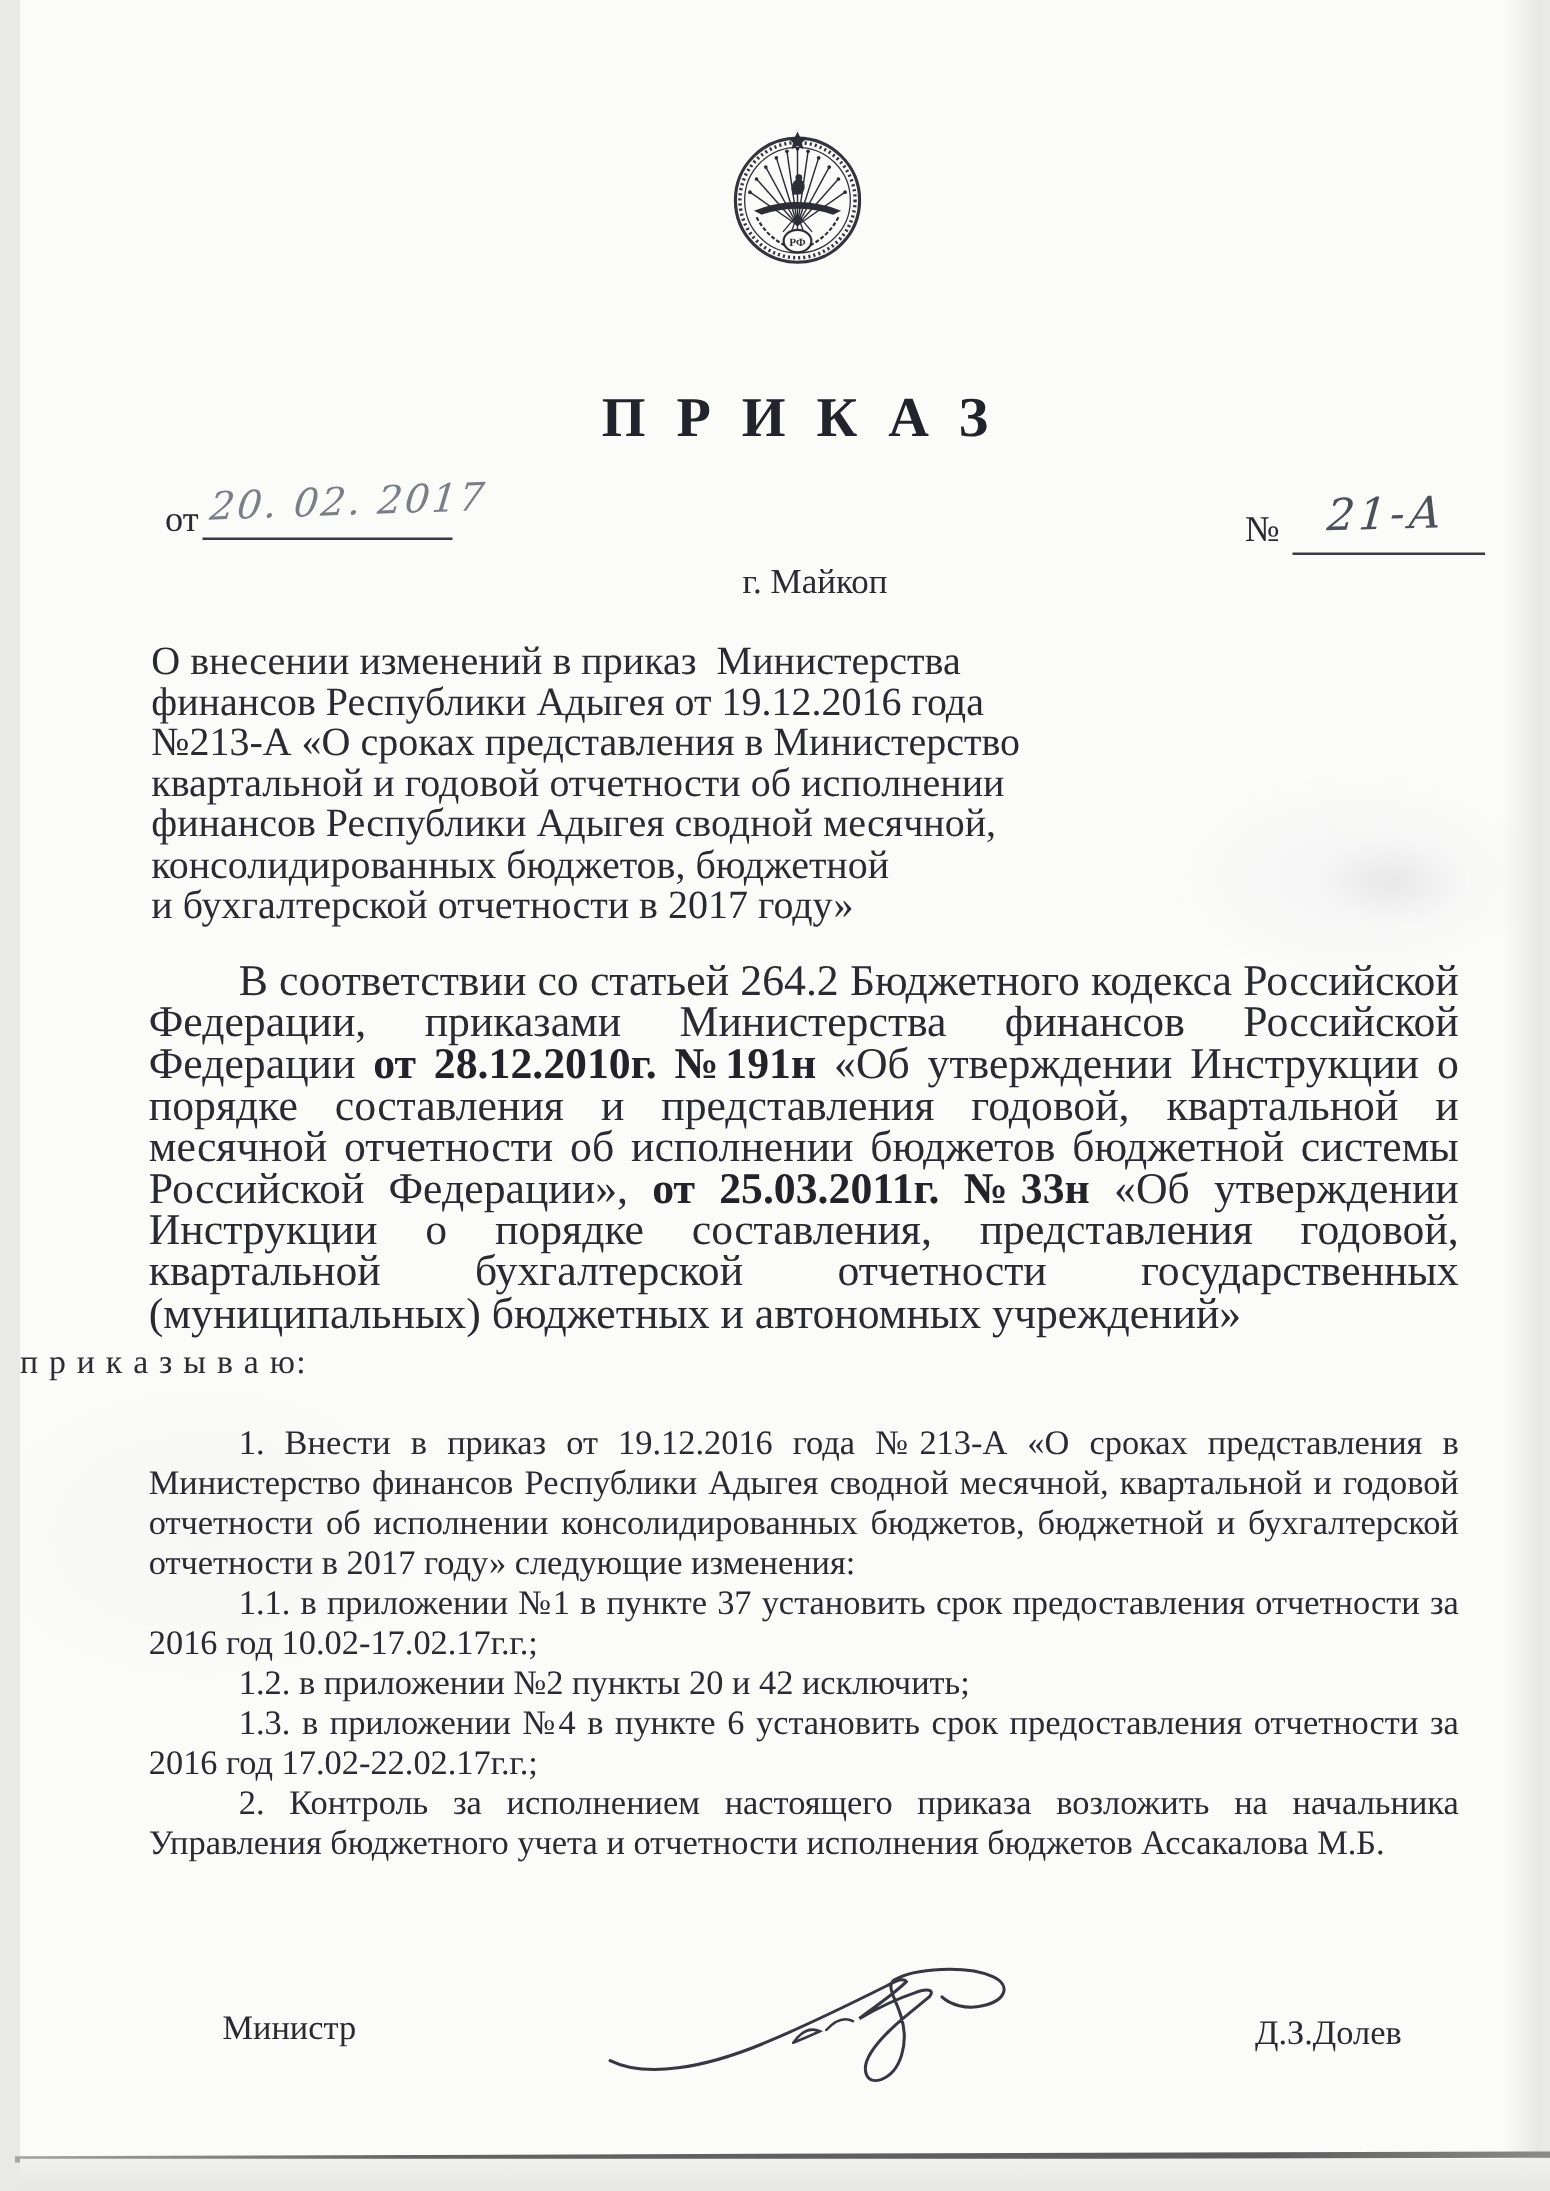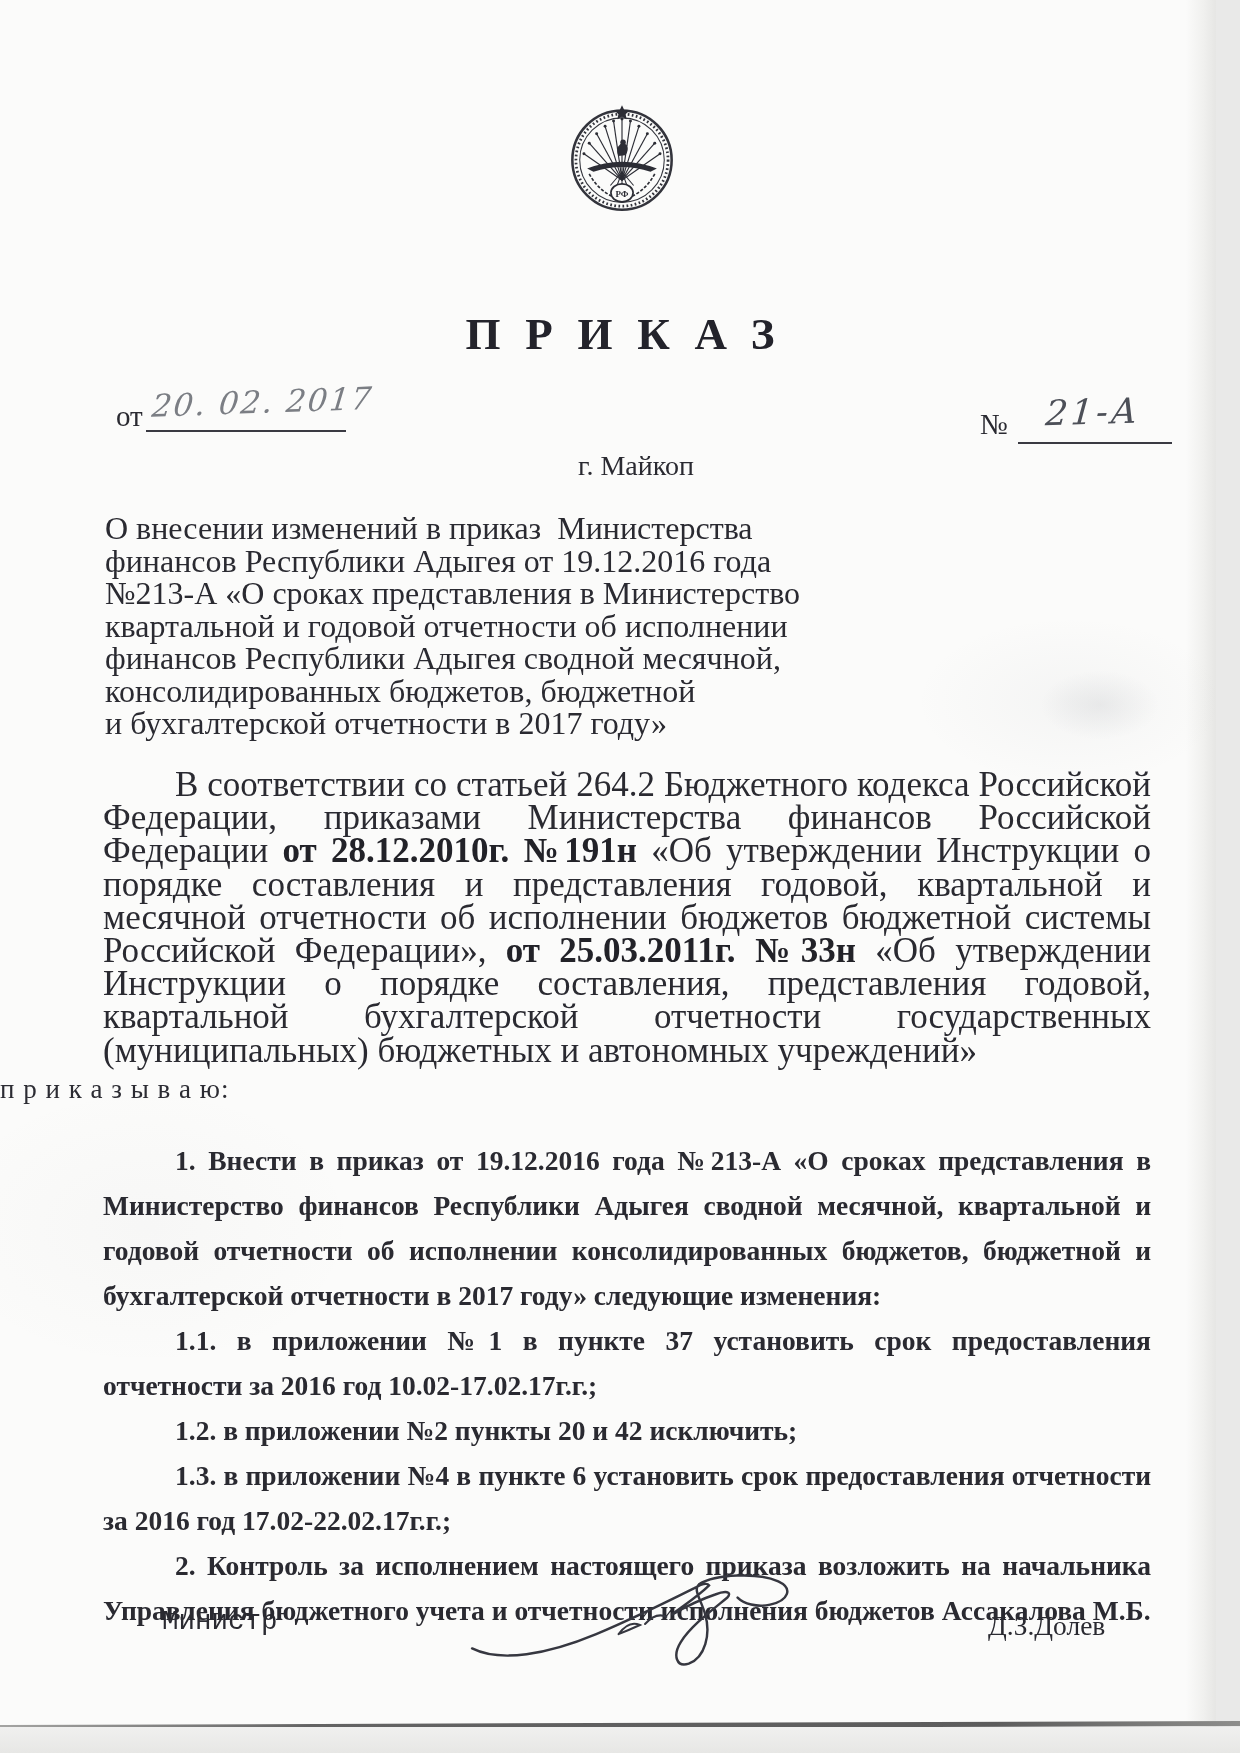--- a/index.html
+++ b/index.html
@@ -10,20 +10,21 @@
     overflow:hidden;
   }
   #page{
     position:relative;width:1216px;height:1753px;
     background:
       radial-gradient(ellipse 220px 120px at 88% 40%, rgba(120,125,135,0.05), transparent 70%),
       radial-gradient(ellipse 300px 200px at 12% 70%, rgba(120,120,120,0.03), transparent 70%),
       linear-gradient(to right, #fbfbfa 97.5%, #f0f0ee 99%, #e6e6e4 100%),
       #fbfbfa;
     color:#2a2a31;
+    margin-left:16px;
   }
   .abs{position:absolute;}
 
   
   .emblem{left:569px;top:102px;width:106px;height:112px;}
   .ministry{
     left:0;top:260px;width:1240px;text-align:center;
     font-size:26.5px;letter-spacing:0.8px;color:#2c2c33;
   }
   .doctype{
@@ -66,25 +67,25 @@
     text-align:justify;text-indent:72px;margin:0;
   }
   .preamble b{font-weight:bold;color:#222228;}
 
   .order-word{
     left:0;top:1074px;width:1240px;
     font-size:27px;letter-spacing:1px;color:#2c2c33;
   }
 
   
-  .items{left:103px;top:1138px;width:1048px;font-size:27.5px;line-height:45px;font-weight:bold;}
+  .items{left:103px;top:1138px;width:1048px;font-size:27.5px;line-height:32px;}
   .items p{margin:0;text-align:justify;text-indent:72px;}
 
   
-  .sig-title{left:162px;top:1606px;font-size:27.5px;font-family:Liberation Mono, monospace;}
+  .sig-title{left:162px;top:1606px;font-size:27.5px;}
   .sig-name{left:988px;top:1610px;font-size:27.5px;}
   .sig-mark{left:466px;top:1572px;width:356px;height:104px;}
 
   
   .smudge{
     left:1040px;top:670px;width:120px;height:70px;
     background:radial-gradient(ellipse at center, rgba(110,115,125,0.10), transparent 70%);
     border-radius:50%;
   }
   .scan-edge{

